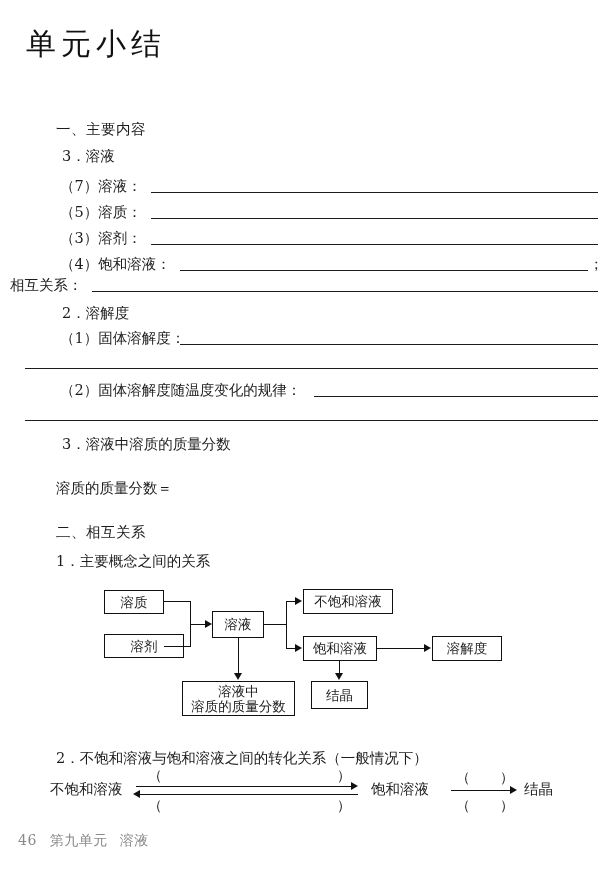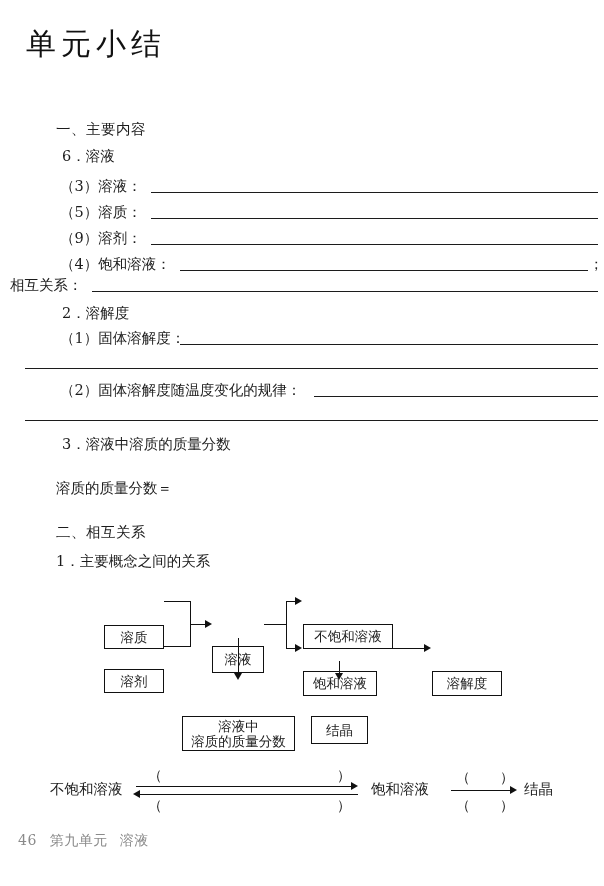--- a/index.html
+++ b/index.html
@@ -61,21 +61,20 @@
     background: #fff;
     box-sizing: border-box;
     display: flex;
     align-items: center;
     justify-content: center;
     text-align: center;
     font-size: 13.5px;
     line-height: 15px;
     color: #1c1c1c;
     white-space: nowrap;
-    margin-top: 35px;
   }
   .fc-box.two-line {
     flex-direction: column;
     white-space: normal;
     line-height: 15px;
   }
   .fc-line {
     position: absolute;
     background: #111;
   }
@@ -135,29 +134,29 @@
 </style>
 </head>
 <body>
 
 <div class="page">
 
   <div class="title">单元小结</div>
 
   <div class="txt heading" style="left:56px; top:119px;">一、主要内容</div>
 
-  <div class="txt" style="left:62px; top:146px;">6．溶液</div>
-
-  <div class="txt" style="left:60px; top:176px;">（3）溶液：</div>
+  <div class="txt" style="left:62px; top:146px;">3．溶液</div>
+
+  <div class="txt" style="left:60px; top:176px;">（7）溶液：</div>
   <div class="rule" style="left:151px; top:192px; width:447px;"></div>
 
   <div class="txt" style="left:60px; top:202px;">（5）溶质：</div>
   <div class="rule" style="left:151px; top:218px; width:447px;"></div>
 
-  <div class="txt" style="left:60px; top:228px;">（9）溶剂：</div>
+  <div class="txt" style="left:60px; top:228px;">（3）溶剂：</div>
   <div class="rule" style="left:151px; top:244px; width:447px;"></div>
 
   <div class="txt" style="left:60px; top:254px;">（4）饱和溶液：</div>
   <div class="rule" style="left:180px; top:270px; width:408px;"></div>
   <div class="txt" style="left:589px; top:254px;">；</div>
 
   <div class="txt" style="left:10px; top:275px;">相互关系：</div>
   <div class="rule" style="left:92px; top:291px; width:506px;"></div>
 
   <div class="txt" style="left:62px; top:303px;">2．溶解度</div>
@@ -176,21 +175,21 @@
 
   <div class="txt heading" style="left:56px; top:522px;">二、相互关系</div>
   <div class="txt" style="left:56px; top:551px;">1．主要概念之间的关系</div>
 
   <div>
 
     <div class="fc-box" style="left:104px; top:590px; width:60px; height:24px;">
       <span>溶质</span>
     </div>
 
-    <div class="fc-box" style="left:104px; top:634px; width:60px; height:24px;text-align:right;">
+    <div class="fc-box" style="left:104px; top:634px; width:80px; height:24px;text-align:right;">
       <span>溶剂</span>
     </div>
 
     <div class="fc-box" style="left:212px; top:611px; width:52px; height:27px;">
       <span>溶液</span>
     </div>
 
     <div class="fc-box" style="left:303px; top:589px; width:90px; height:25px;">
       <span>不饱和溶液</span>
     </div>
@@ -229,20 +228,21 @@
     <div class="arrow-d" style="left:234px; top:673px;"></div>
 
     <div class="fc-line h" style="left:377px; top:648px; width:47px;"></div>
     <div class="arrow-r" style="left:424px; top:644px;"></div>
 
     <div class="fc-line v" style="left:339px; top:661px; height:13px;"></div>
     <div class="arrow-d" style="left:335px; top:673px;"></div>
 
   </div>
 
+  <div class="txt" style="left:56px; top:748px;">2．不饱和溶液与饱和溶液之间的转化关系（一般情况下）</div>
 
   <div>
 
     <div class="conv-label" style="left:50px; top:780px;">不饱和溶液</div>
     <div class="conv-label" style="left:371px; top:780px;">饱和溶液</div>
     <div class="conv-label" style="left:524px; top:780px;">结晶</div>
 
     <div class="fc-line h" style="left:136px; top:786px; width:218px;"></div>
     <div class="arrow-r" style="left:351px; top:782px;"></div>
 

